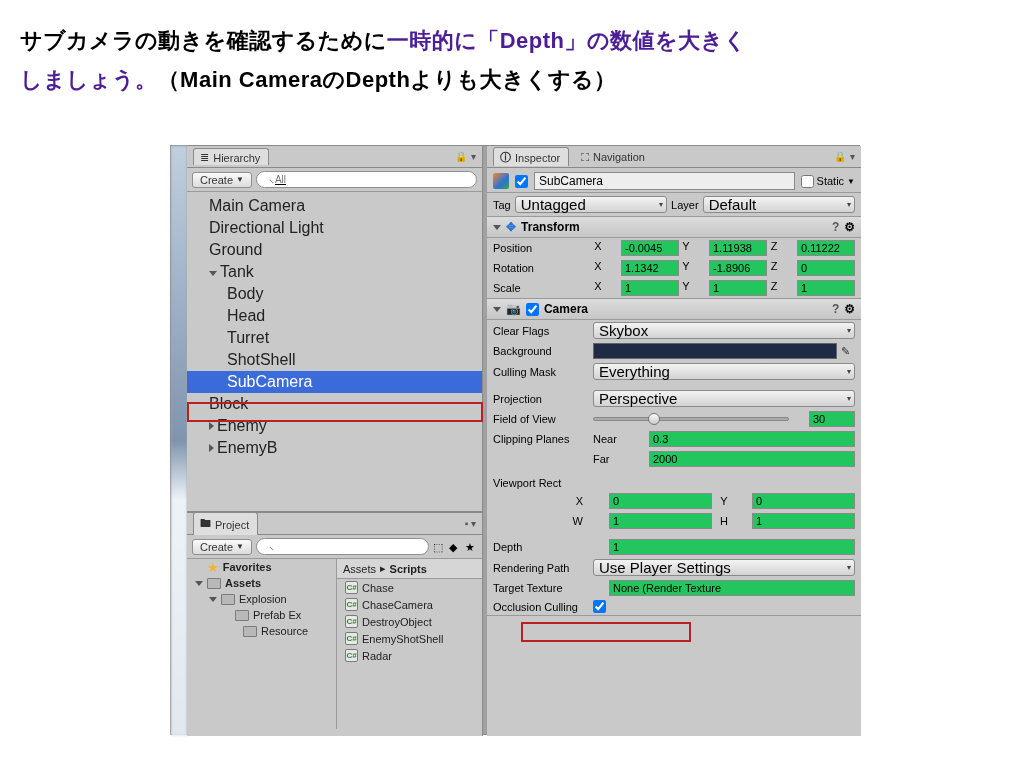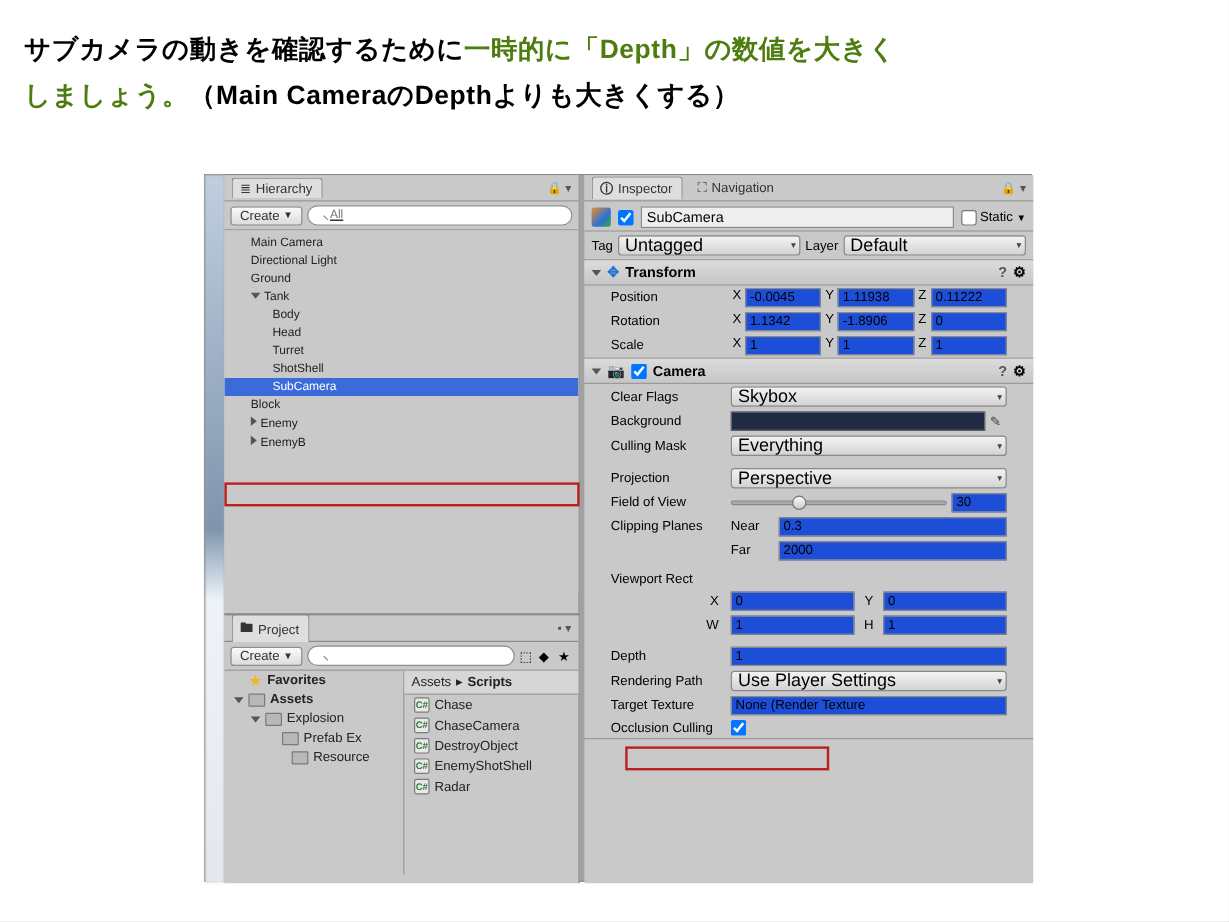--- a/index.html
+++ b/index.html
@@ -1,32 +1,32 @@
 <!DOCTYPE html>
 <html><head>
 <meta charset="utf-8">
 <style>
   * { box-sizing: border-box; font-family: "Lucida Grande","Hiragino Sans","Meiryo",Arial,sans-serif; }
   html,body { margin:0; padding:0; background:#fff; width:1024px; height:768px; overflow:hidden; }
   .caption { padding:22px 20px 4px 20px; font-size:22px; font-weight:600; line-height:1.75; letter-spacing:0.5px; }
-  .caption .hl { color:#4d7c0f; }
+  .caption .hl { color:#4c1d95; }
   .stage { position:absolute; left:170px; top:145px; width:690px; height:590px; background:#a1a1a1; border:1px solid #8a8a8a; }
   .blur-strip { position:absolute; left:0; top:0; width:16px; height:590px; background:linear-gradient(#c0cfe0,#7f95ae 50%,#eef3f8 60%,#e3e8ee); filter:blur(1px); }
   .panel-tab { display:flex; align-items:center; height:22px; background:#c9c9c9; border-bottom:1px solid #8a8a8a; font-size:11px; color:#333; }
   .panel-tab .tab { background:#dedede; border:1px solid #8a8a8a; border-bottom:none; border-radius:3px 3px 0 0; padding:2px 8px 1px 6px; margin-left:6px; display:flex; align-items:center; gap:4px;}
   .panel-tab .tab.plain { background:transparent; border:none; }
   .lock { margin-left:auto; margin-right:6px; display:flex; align-items:center; gap:2px; font-size:10px; color:#555;}
   .toolbar-row { display:flex; align-items:center; gap:4px; padding:3px 5px; background:#c9c9c9; border-bottom:1px solid #9a9a9a; font-size:11px; }
   .btn { background:linear-gradient(#fafafa,#dcdcdc); border:1px solid #8f8f8f; border-radius:3px; padding:1px 7px; font-size:11px; color:#333; display:inline-flex; align-items:center; gap:3px;}
   .search { flex:1; height:17px; border:1px solid #8f8f8f; border-radius:9px; background:#fff; font-size:10px; padding:0 6px 0 18px; color:#666; position:relative; }
   .search-wrap { position:relative; flex:1; display:flex;text-decoration:underline;}
   .search-wrap::before { content:""; position:absolute; left:6px; top:2px; width:9px; height:9px; border:1px solid #888; border-radius:50%; }
   .search-wrap::after { content:""; position:absolute; left:13px; top:10px; width:5px; height:1px; background:#888; transform:rotate(45deg);}
   .hierarchy { position:absolute; left:16px; top:0; width:296px; height:365px; background:#c9c9c9; border-right:1px solid #8a8a8a; }
-  .htree { background:#c9c9c9; font-size:10px; color:#222; padding:3px 0; height:300px; overflow:hidden;}
+  .htree { background:#c9c9c9; font-size:16px; color:#222; padding:3px 0; height:300px; overflow:hidden;}
   .trow { padding:2px 0 2px 22px; white-space:nowrap; }
   .trow.d1 { padding-left:40px; }
   .trow.sel { background:#3a6bd8; color:#fff; }
   .trow .arrow { display:inline-block; width:0; height:0; margin-right:3px; vertical-align:1px; }
   .arrow.right { border-top:4px solid transparent; border-bottom:4px solid transparent; border-left:5px solid #555; }
   .arrow.down { border-left:4px solid transparent; border-right:4px solid transparent; border-top:5px solid #555; }
   .hlbox { position:absolute; border:2px solid #b92121; pointer-events:none; }
   .hl-sub { left:16px; top:256px; width:296px; height:20px; }
   .project { position:absolute; left:16px; top:365px; width:296px; height:225px; background:#c9c9c9; border-top:2px solid #8a8a8a; border-right:1px solid #8a8a8a;}
   .project .cols { display:flex; height:170px; }
@@ -41,23 +41,23 @@
   .insp-head { background:#c9c9c9; padding:4px 6px 2px 6px; display:flex; align-items:center; gap:6px; font-size:12px; border-bottom:1px solid #9a9a9a;}
   .cube-ico { width:16px; height:16px; background:linear-gradient(135deg,#f08a2a,#2a72d8 60%,#38a838); border-radius:2px;}
   .namebox { flex:1; height:18px; background:#eee; border:1px solid #8a8a8a; padding:0 4px; font-size:12px; display:flex; align-items:center;}
   .static-ck { display:flex; align-items:center; gap:3px; font-size:11px; }
   .row-line { display:flex; align-items:center; gap:4px; padding:3px 6px; font-size:11px; border-bottom:1px solid #9a9a9a;}
   .dd { background:linear-gradient(#f3f3f3,#d3d3d3); border:1px solid #8a8a8a; border-radius:3px; height:17px; font-size:15px; padding:0 14px 0 5px; display:inline-flex; align-items:center; position:relative; min-width:70px;}
   .dd::after { content:"▾"; position:absolute; right:3px; font-size:8px; color:#444; }
   .comp { border-bottom:1px solid #9a9a9a; }
   .comp-head { background:linear-gradient(#dcdcdc,#c6c6c6); padding:3px 6px; font-size:12px; font-weight:bold; display:flex; align-items:center; gap:5px; border-bottom:1px solid #9a9a9a;}
   .gear { margin-left:auto; font-size:12px; color:#555; }
-  .prop { display:flex; align-items:center; padding:2px 22px; font-size:11px; gap:4px;}
+  .prop { display:flex; align-items:center; padding:2px 6px; font-size:11px; gap:4px;}
   .prop .lbl { width:96px; flex:none; }
-  .numin { height:16px; border:1px solid #8a8a8a; background:#1d4ed8; font-size:11px; padding:0 3px; display:inline-flex; align-items:center; min-width:0; overflow:hidden;}
+  .numin { height:16px; border:1px solid #8a8a8a; background:#22c55e; font-size:11px; padding:0 3px; display:inline-flex; align-items:center; min-width:0; overflow:hidden;margin-left:16px;}
   .xyz { display:flex; gap:2px; flex:1; }
   .xyz > span.axis { width:10px; text-align:center;}
   .xyz .numin { flex:1; }
   .wide-dd { flex:1; }
   .colorwell { flex:1; height:16px; border:1px solid #666; background:#1f2a44; position:relative;}
   .eyedrop { width:14px; color:#333;}
   .slider { flex:1; display:flex; align-items:center; gap:4px;}
   .slider-track { flex:1; height:4px; background:#aaa; border:1px solid #888; border-radius:2px; position:relative;}
   .slider-knob { position:absolute; top:-5px; width:12px; height:12px; border-radius:50%; background:linear-gradient(#fafafa,#ccc); border:1px solid #777;}
   .hl-depth { left:350px; top:476px; width:170px; height:20px; }

